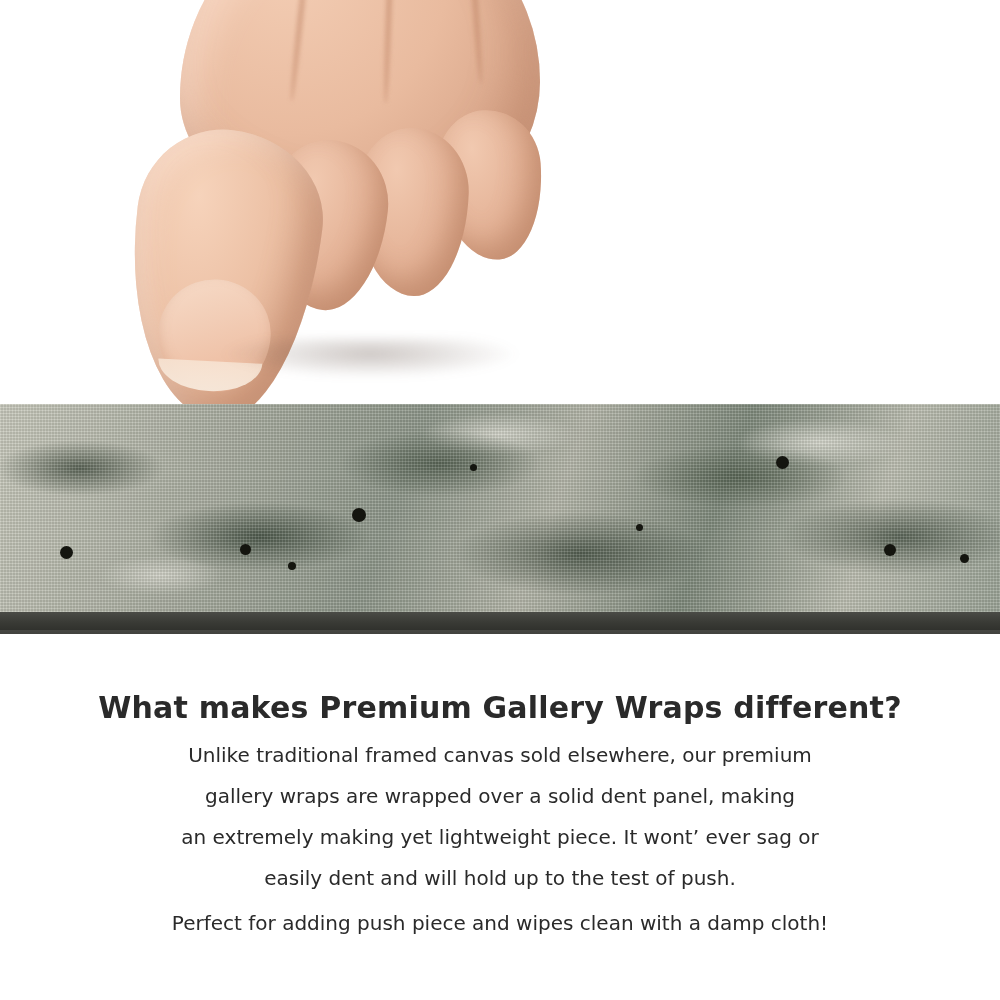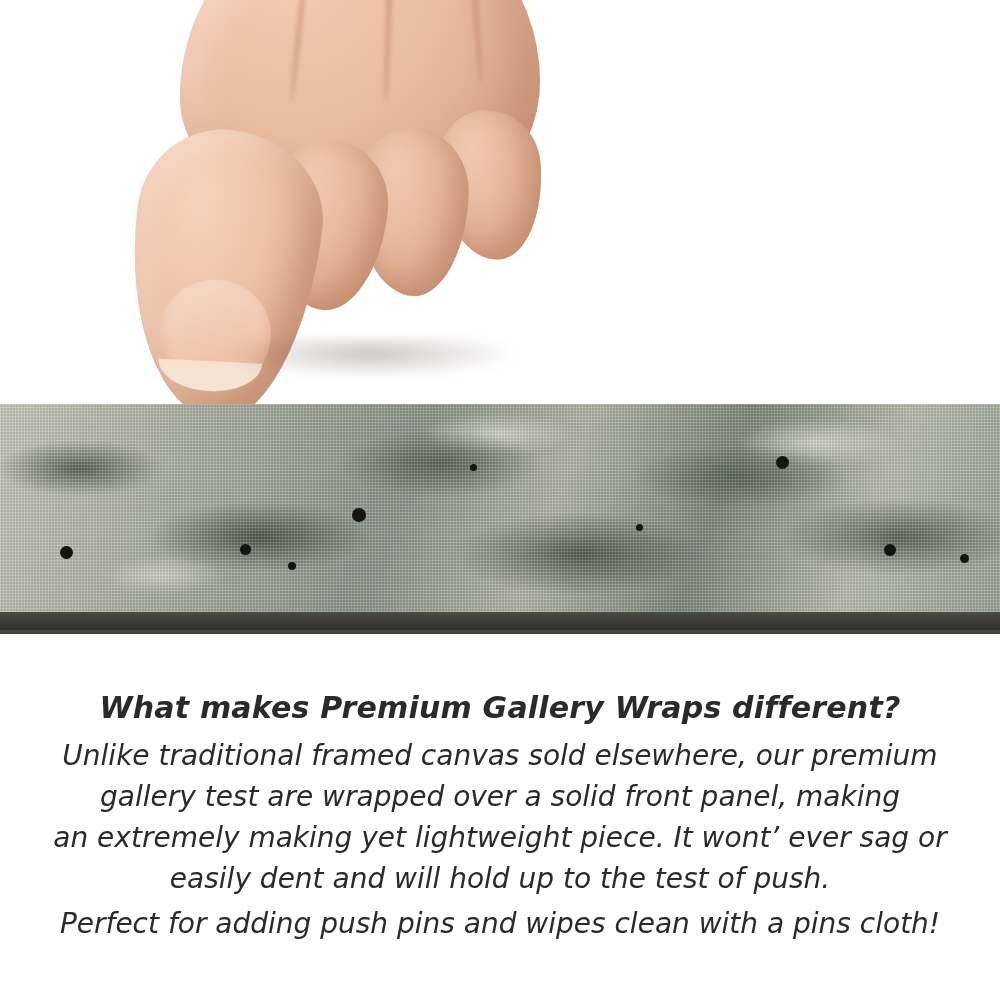--- a/index.html
+++ b/index.html
@@ -170,31 +170,30 @@
 
   
   .caption {
     position: absolute;
     left: 0;
     top: 690px;
     width: 1000px;
     text-align: center;
     color: #2a2a2a;
     font-family: "DejaVu Sans", sans-serif;
-    font-style: italic;
   }
   .caption h2 {
     margin: 0 0 10px 0;
     font-size: 30px;
     font-weight: 700;
     letter-spacing: .2px;
   }
   .caption p {
     margin: 0;
-    font-size: 28px;
+    font-size: 20px;
     line-height: 41px;
     font-weight: 400;
   }
   .caption .last {
     margin-top: 4px;
   }
 </style>
 </head>
 <body>
 
@@ -230,19 +229,19 @@
       <div class="speck" style="left:960px;top:150px;width:9px;height:9px;"></div>
       <div class="speck" style="left:470px;top:60px;width:7px;height:7px;"></div>
       <div class="speck" style="left:636px;top:120px;width:7px;height:7px;"></div>
     </div>
     <div class="canvas-bottom-edge"></div>
   </div>
 
   <div class="caption">
     <h2>What makes Premium Gallery Wraps different?</h2>
     <p>Unlike traditional framed canvas sold elsewhere, our premium</p>
-    <p>gallery test are wrapped over a solid front panel, making</p>
+    <p>gallery wraps are wrapped over a solid dent panel, making</p>
     <p>an extremely making yet lightweight piece. It wont’ ever sag or</p>
     <p>easily dent and will hold up to the test of push.</p>
-    <p class="last">Perfect for adding push pins and wipes clean with a pins cloth!</p>
+    <p class="last">Perfect for adding push piece and wipes clean with a damp cloth!</p>
   </div>
 
 </div>
 
 </body></html>

